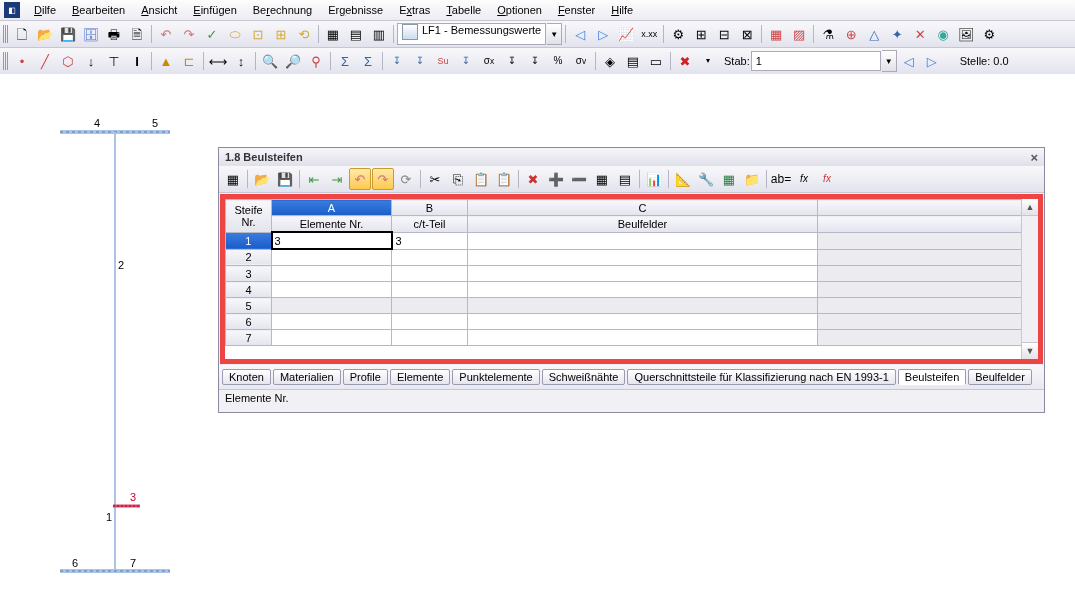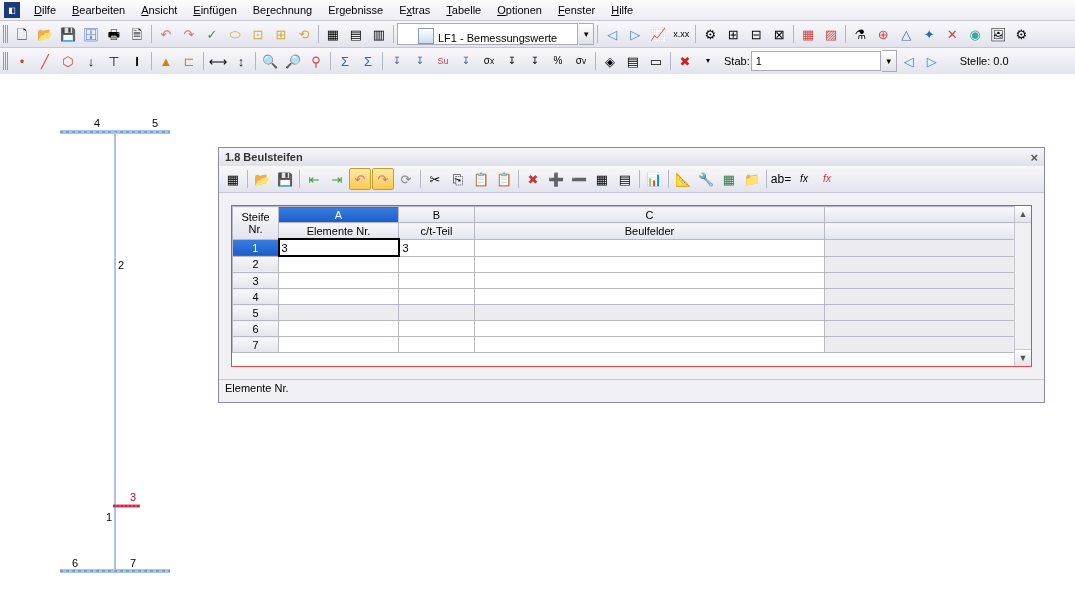--- a/index.html
+++ b/index.html
@@ -4,32 +4,32 @@
 <style>
 html,body{margin:0;padding:0;width:1075px;height:605px;font-family:"Segoe UI",Tahoma,sans-serif;font-size:11px;background:#fff;overflow:hidden}
 .menubar{display:flex;align-items:center;height:20px;background:linear-gradient(#fdfdfd,#ececf3);border-bottom:1px solid #c7c7d1;padding:0 4px}
 .menubar .app-icon{width:16px;height:16px;background:#1a3a7a;margin-right:6px;display:flex;align-items:center;justify-content:center;color:#fff;font-size:8px}
 .menubar .mi{padding:2px 8px;cursor:default}
 .menubar .mi u{text-decoration:underline}
 .toolbar{display:flex;align-items:center;height:26px;background:linear-gradient(#f8f8fb,#e3e3ee);border-bottom:1px solid #c7c7d1;padding:0 3px;gap:1px}
 .tb{width:20px;height:20px;display:flex;align-items:center;justify-content:center;border:1px solid transparent;border-radius:2px;font-size:13px;line-height:1}
 .sep{width:1px;height:18px;background:#b5b5c5;margin:0 2px}
 .grip{width:5px;height:18px;background:repeating-linear-gradient(90deg,#999 0,#999 1px,transparent 1px,transparent 2px);margin-right:2px}
-.lf-box{display:flex;align-items:flex-end;height:20px;border:1px solid #aab;background:#fff;padding:0 20px;min-width:130px;font-size:11px}
+.lf-box{display:flex;align-items:flex-start;height:20px;border:1px solid #aab;background:#fff;padding:0 4px;min-width:130px;font-size:11px}
 .lf-box .ico{width:14px;height:14px;background:linear-gradient(#fff,#cde);border:1px solid #89a;margin-right:4px}
 .lf-dd{width:14px;height:20px;border:1px solid #aab;border-left:none;background:linear-gradient(#fff,#e0e0e8);display:flex;align-items:center;justify-content:center;font-size:8px}
 .stab-field{height:18px;width:120px;border:1px solid #aab;background:#fff;padding:0 4px;font-size:11px}
 .stab-dd{width:14px;height:20px;border:1px solid #aab;border-left:none;background:linear-gradient(#fff,#e0e0e8);display:flex;align-items:center;justify-content:center;font-size:8px}
 .canvas-area{position:absolute;left:0;top:74px;right:0;bottom:0;background:#fff}
 .panel{position:absolute;left:218px;top:147px;width:825px;background:#f0f0f5;border:1px solid #8a8aa0}
 .panel-title{height:18px;background:linear-gradient(#f6f6fa,#e0e0ea);display:flex;align-items:center;padding:0 6px;font-weight:bold;font-size:11px;color:#333}
 .panel-title .close{margin-left:auto;font-family:Arial;font-size:13px;color:#555;cursor:default}
 .panel-tb{height:26px;background:linear-gradient(#f8f8fb,#e3e3ee);display:flex;align-items:center;padding:0 3px;gap:1px;border-bottom:1px solid #c7c7d1}
 .panel-tb .tb.on{background:linear-gradient(#ffe9a8,#ffc94f);border-color:#c89b2c}
-.grid-wrap{position:relative;height:160px;background:#fff;border:1px solid #ef4444;margin:12px}
+.grid-wrap{position:relative;height:160px;background:#fff;border:5px solid #ef4444;margin:1px}
 .grid-scroll{position:absolute;right:0;top:0;bottom:0;width:16px;background:#efeff4;border-left:1px solid #c7c7d1}
 .grid-scroll .arr{height:16px;display:flex;align-items:center;justify-content:center;font-size:9px;color:#555;background:linear-gradient(#fff,#e2e2e8);border-bottom:1px solid #c7c7d1}
 .grid-scroll .arr.b{position:absolute;bottom:0;left:0;right:0;border-top:1px solid #c7c7d1;border-bottom:none}
 .gt{border-collapse:collapse;width:calc(100% - 16px);table-layout:fixed}
 .gt th,.gt td{border:1px solid #b8b8c5;height:15px;padding:0 3px;font-size:11px;text-align:center;overflow:hidden}
 .gt th{background:linear-gradient(#f7f7fb,#e4e4ee);font-weight:normal}
 .gt th.sel{background:linear-gradient(#3a7de0,#1a5dc8);color:#fff}
 .gt .corner{background:linear-gradient(#f7f7fb,#e4e4ee)}
 .gt td.rh{background:linear-gradient(#f7f7fb,#e4e4ee);text-align:center}
 .gt td.rh.sel{background:linear-gradient(#3a7de0,#1a5dc8);color:#fff}
@@ -298,14 +298,25 @@
             <td class="dk"></td>
           </tr>
     </tbody>
       </table>
     <div class="grid-scroll">
       <div class="arr">▲</div>
       <div class="arr b">▼</div>
     </div>
   </div>
 
+  <div class="tabs-row">
+    <div class="tab">Knoten</div>
+    <div class="tab">Materialien</div>
+    <div class="tab">Profile</div>
+    <div class="tab">Elemente</div>
+    <div class="tab">Punktelemente</div>
+    <div class="tab">Schweißnähte</div>
+    <div class="tab">Querschnittsteile für Klassifizierung nach EN 1993-1</div>
+    <div class="tab act">Beulsteifen</div>
+    <div class="tab">Beulfelder</div>
+  </div>
   <div class="status-row">Elemente Nr.</div>
 </div>
 
 </body></html>

